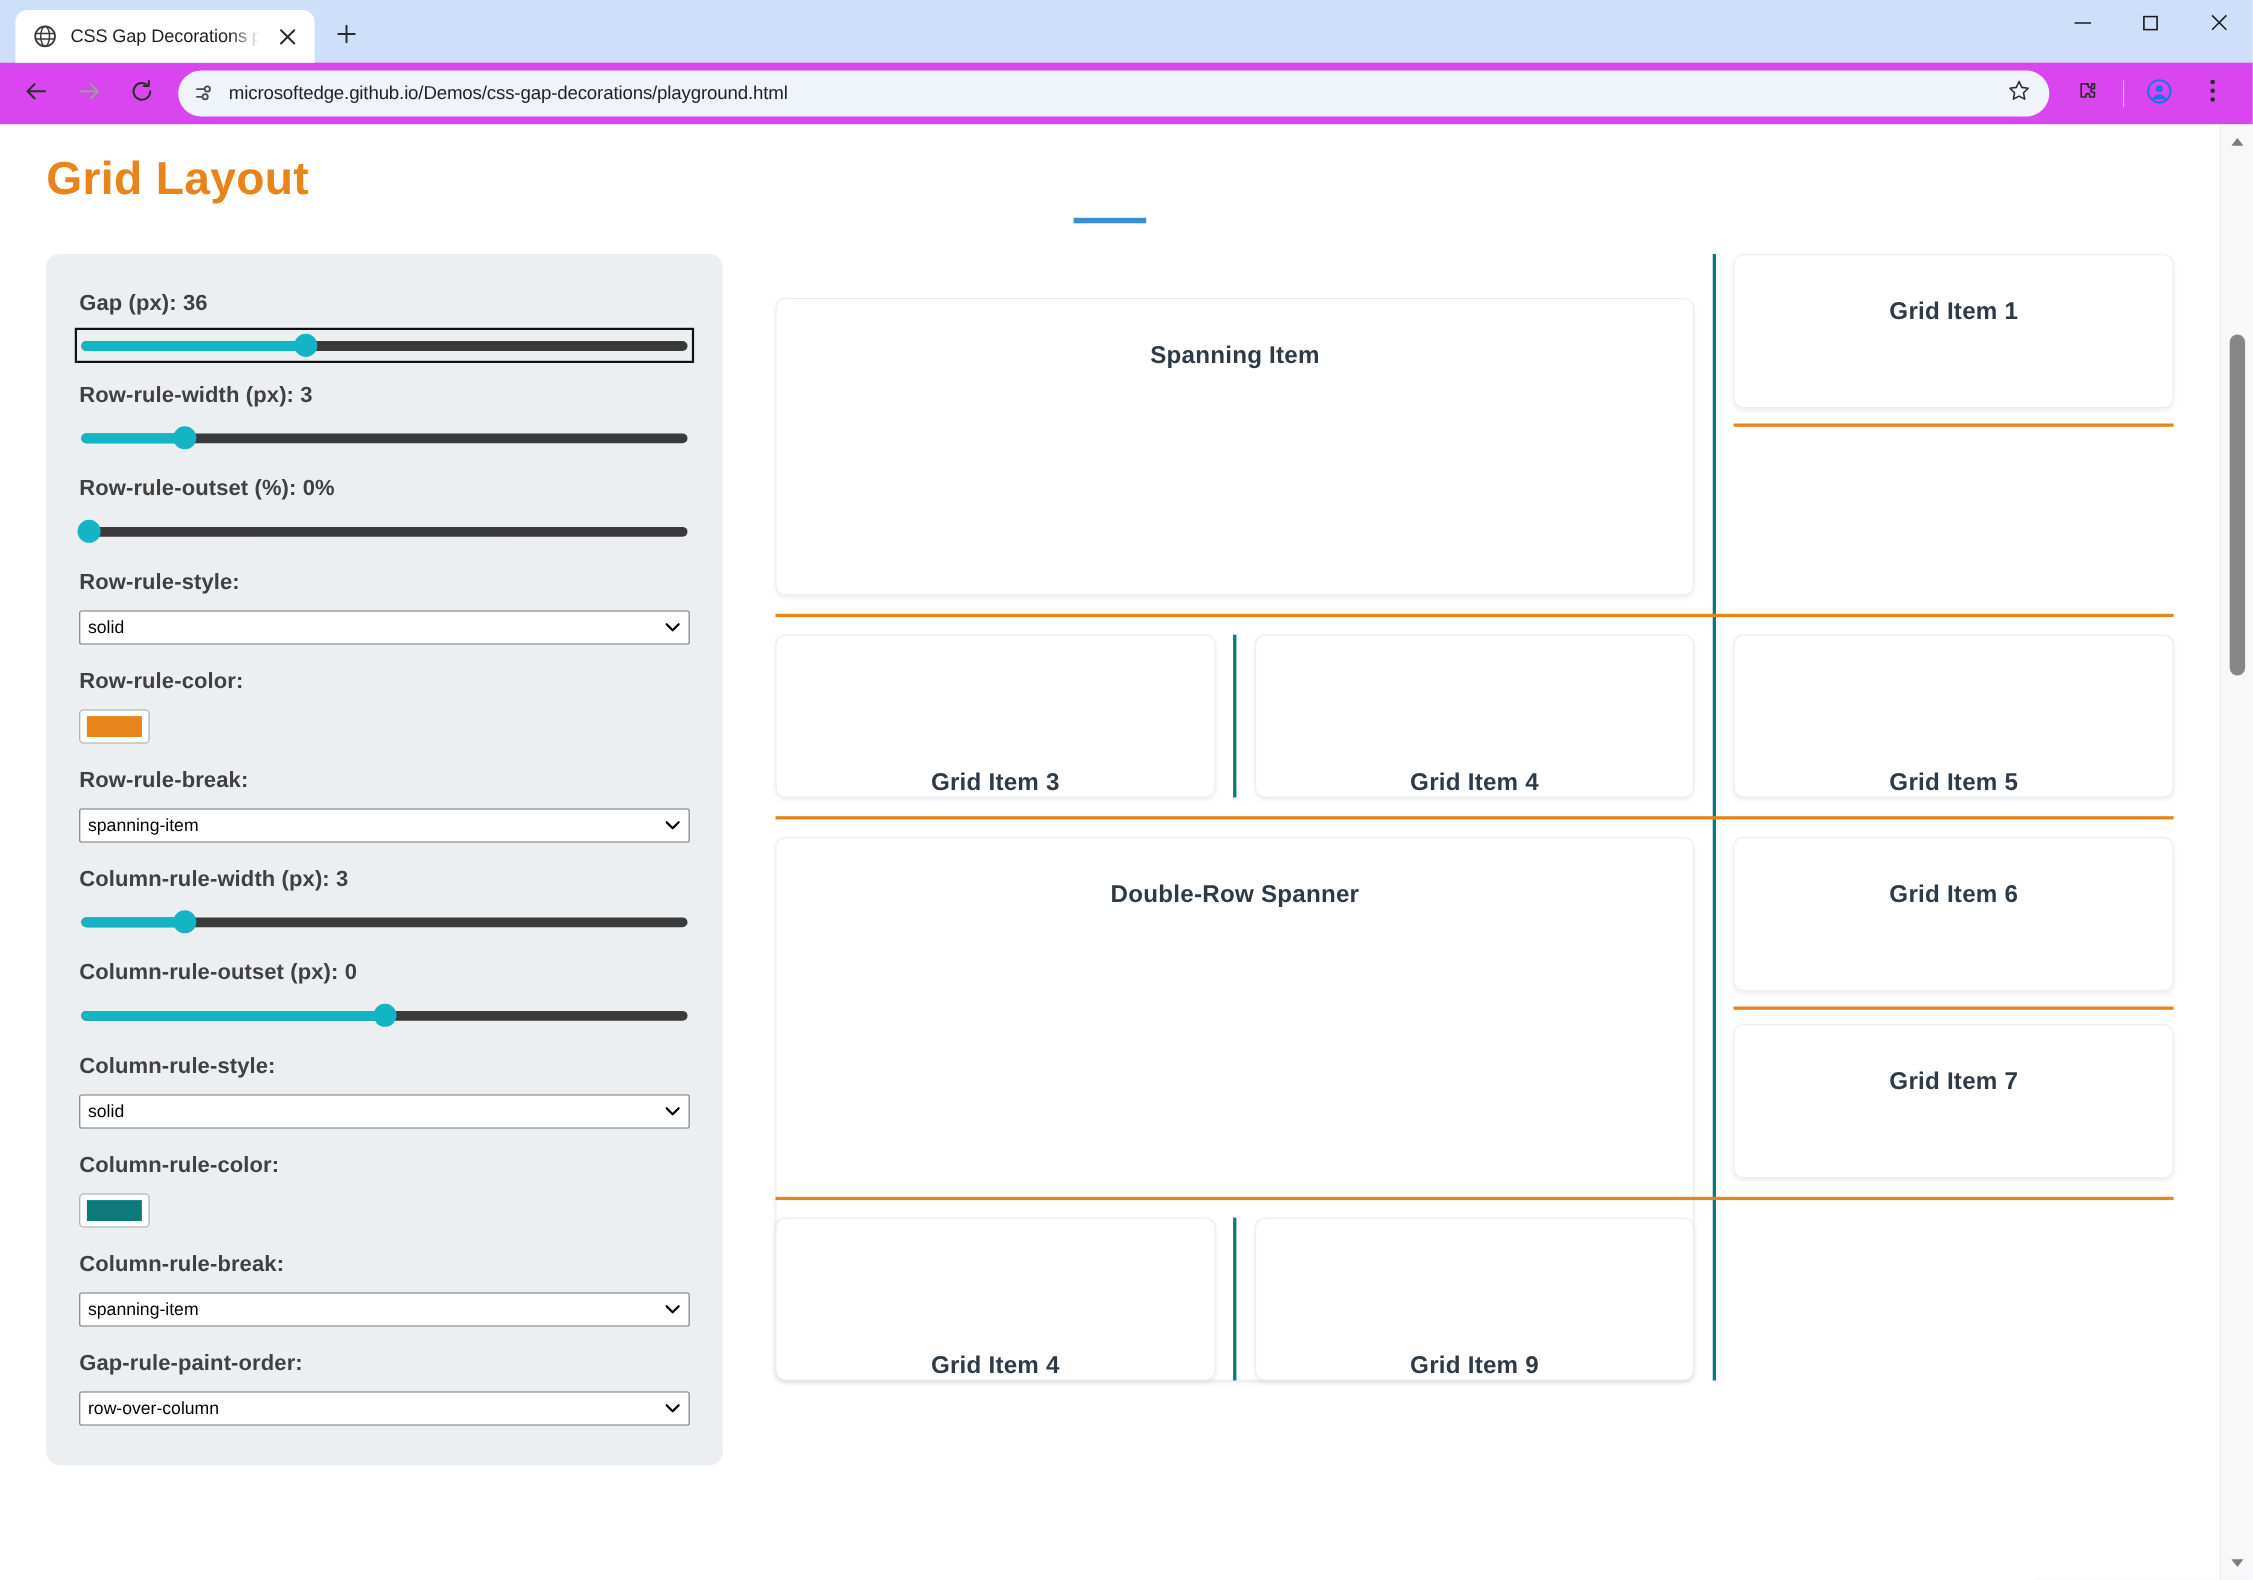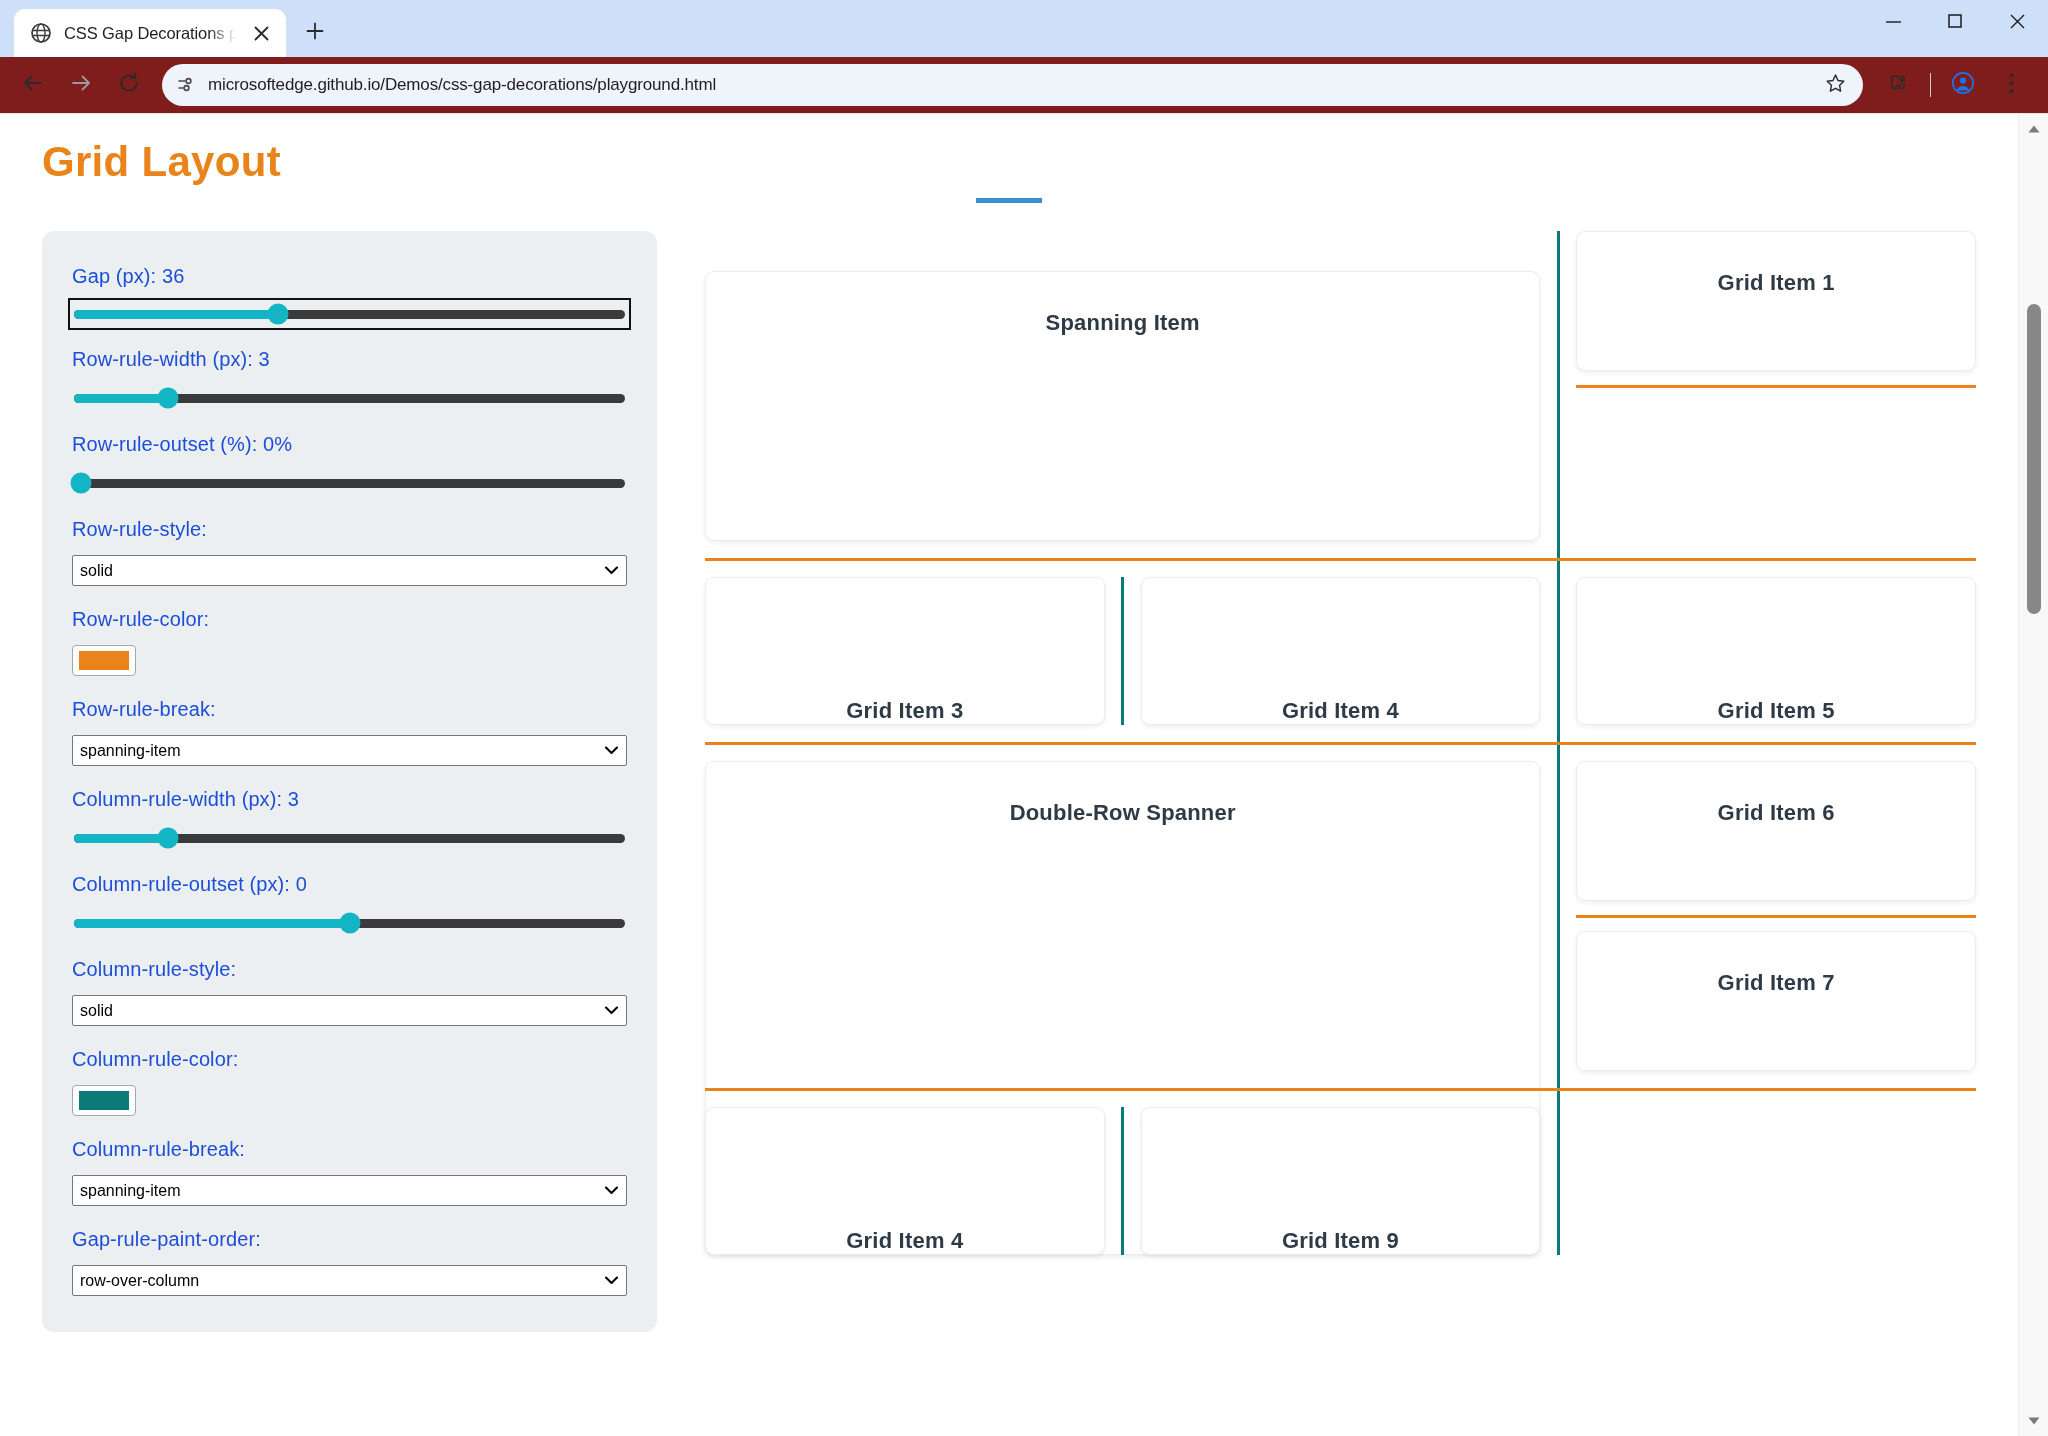--- a/index.html
+++ b/index.html
@@ -28,21 +28,21 @@
             mask-image: linear-gradient(to right, #000 84%, transparent 100%);
   }
   .tab-close { width: 26px; height: 26px; flex: 0 0 26px; display: flex;
                align-items: center; justify-content: center; border-radius: 50%; }
   .newtab { width: 38px; height: 38px; margin-left: 10px; margin-bottom: 5px;
             display: flex; align-items: center; justify-content: center;
             border-radius: 50%; }
   .wincontrols { position: absolute; right: 0; top: 0; display: flex; height: 46px; }
   .wc { width: 62px; height: 46px; display: flex; align-items: center; justify-content: center; }
 
-  .toolbar { height: 56px; background: #7f1d1d; display: flex; align-items: center;
+  .toolbar { height: 56px; background: #d946ef; display: flex; align-items: center;
              padding: 0 14px 0 10px; gap: 2px; }
   .tb-btn { width: 46px; height: 46px; display: flex; align-items: center;
             justify-content: center; border-radius: 50%; flex: 0 0 46px; }
   .omnibox {
     flex: 1; height: 42px; background: #eff3fa; border-radius: 21px; margin: 0 10px 0 8px;
     display: flex; align-items: center; padding: 0 8px 0 14px; gap: 12px;
   }
   .omnibox-url { flex: 1; font-size: 17px; color: #1f1f1f; letter-spacing: -0.15px;
                  white-space: nowrap; overflow: hidden; }
   .tb-sep { width: 1px; height: 24px; background: #c9ccd1; margin: 0 7px; }
@@ -62,21 +62,21 @@
 
   .layout { display: flex; gap: 48px; margin-top: 28px; align-items: flex-start; }
 
   
   .panel {
     width: 615px; flex: 0 0 615px; background: #eceff1; border-radius: 12px;
     padding: 34px 30px 28px 30px;
   }
   .ctl { margin-bottom: 8px; }
   .ctl-label {
-    font-size: 20px; font-weight: normal; color: #1d4ed8; letter-spacing: 0.1px;
+    font-size: 20px; font-weight: bold; color: #404040; letter-spacing: 0.1px;
     margin-bottom: 14px; display: block;
   }
   .slider-wrap { height: 26px; display: flex; align-items: center; margin-bottom: 22px;
                  padding: 0 2px; }
   .slider-wrap.focused { outline: 2px solid #101010; outline-offset: 2px; height: 24px; }
   .track {
     position: relative; width: 100%; height: 9px; background: #3a3a3a; border-radius: 5px;
   }
   .track .fill { position: absolute; left: 0; top: 0; height: 9px; background: #13b5c4;
                  border-radius: 5px; }

